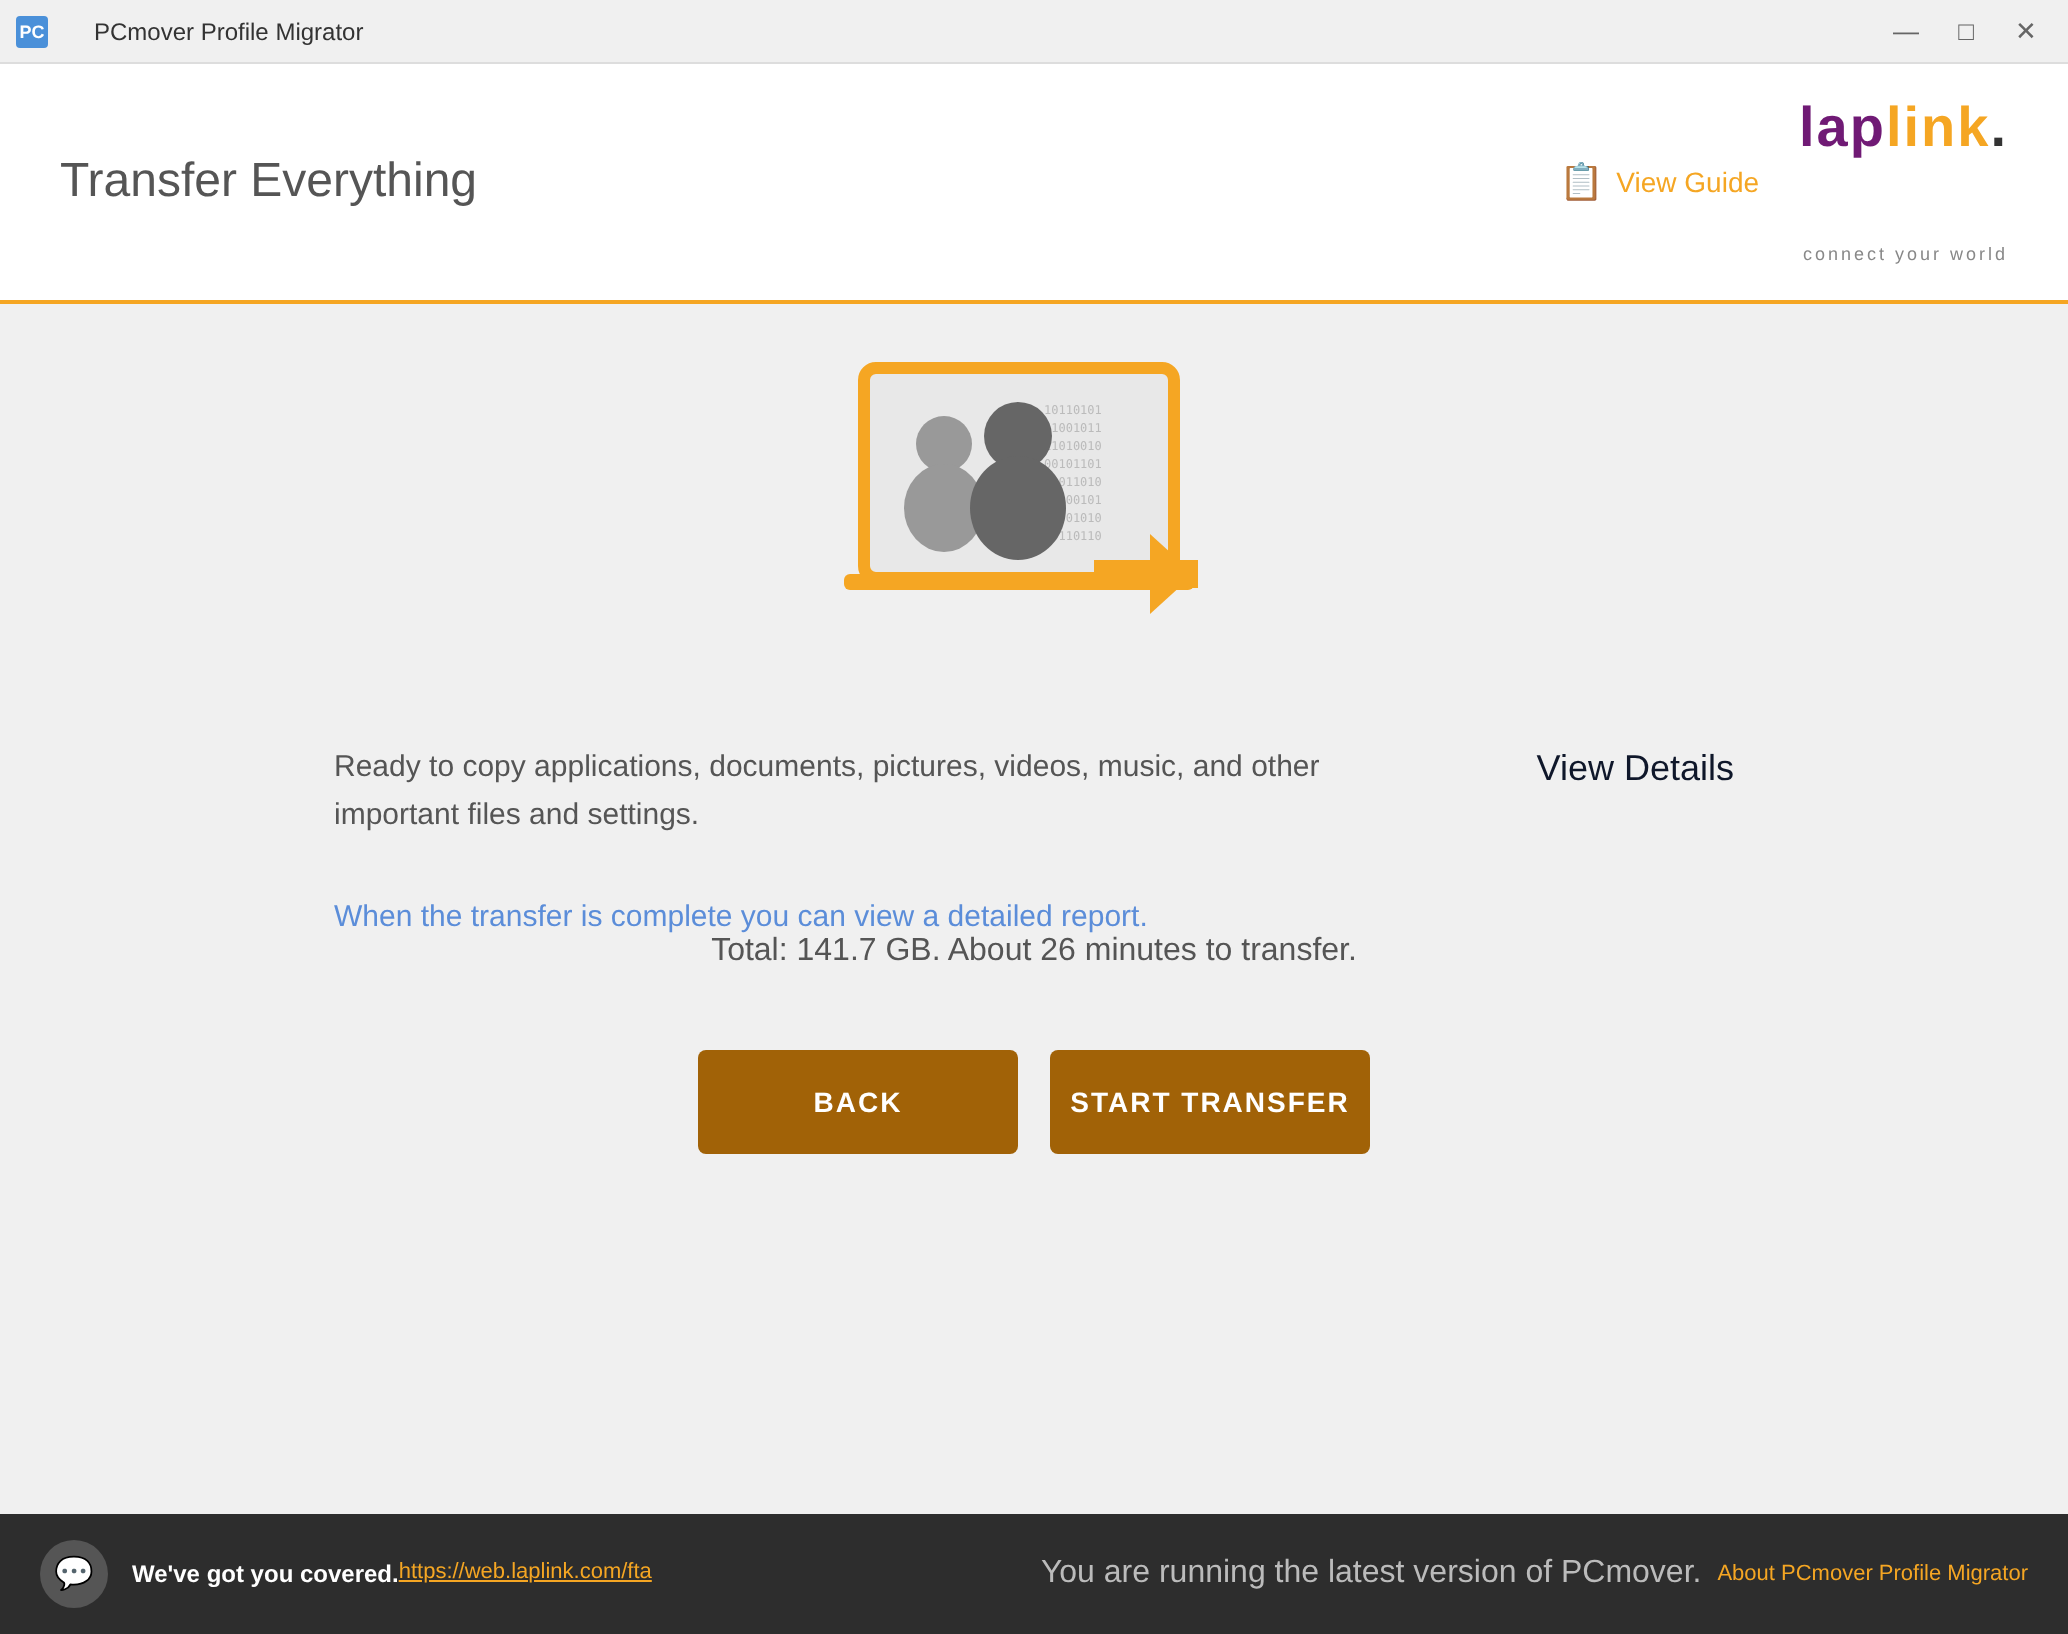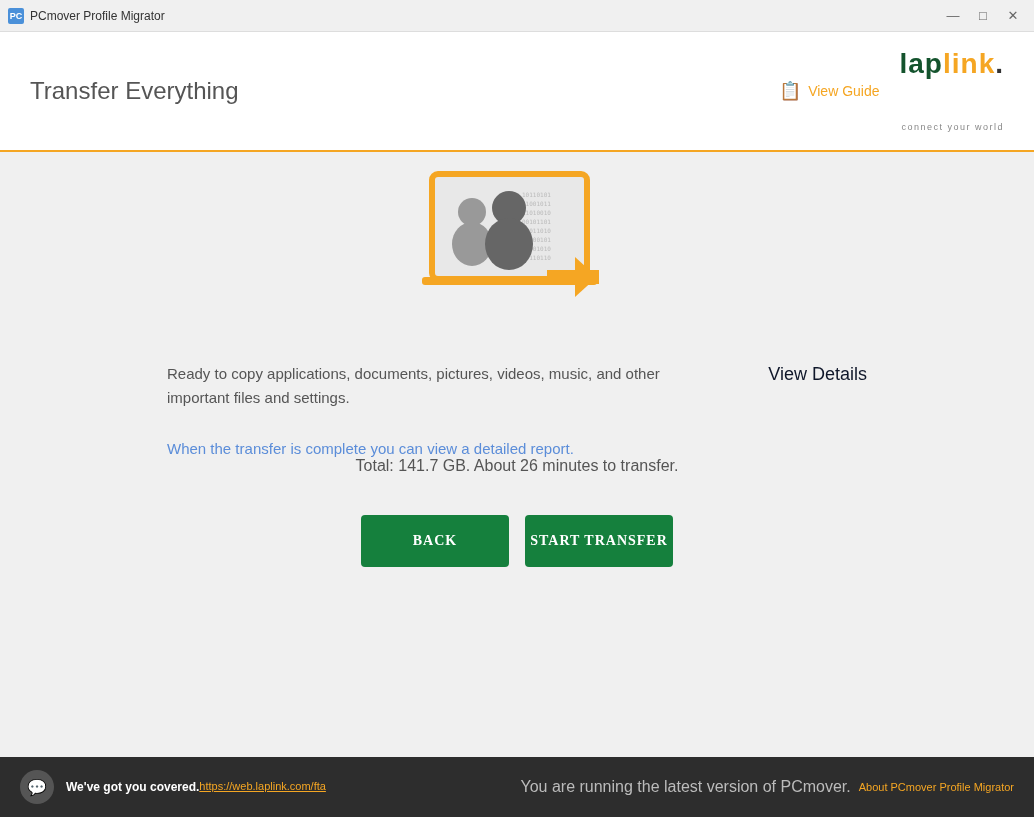--- a/index.html
+++ b/index.html
@@ -4,21 +4,21 @@
   <style>
     * { margin: 0; padding: 0; box-sizing: border-box; }
     body { font-family: 'Segoe UI', Arial, sans-serif; width: 1034px; height: 817px; overflow: hidden; background: #fff; }
 
     
     .titlebar {
       display: flex; align-items: center; justify-content: space-between;
       background: #f0f0f0; height: 32px; padding: 0 8px;
       border-bottom: 1px solid #ddd;
     }
-    .titlebar-left { display: flex; align-items: center; gap: 6px; font-size: 12px; color: #333; }
+    .titlebar-left { display: flex; align-items: center; gap: 23px; font-size: 12px; color: #333; }
     .titlebar-icon { width: 16px; height: 16px; background: #4a90d9; border-radius: 2px; display: flex; align-items: center; justify-content: center; }
     .titlebar-icon span { color: #fff; font-size: 9px; font-weight: bold; }
     .titlebar-controls { display: flex; gap: 4px; }
     .titlebar-btn { width: 26px; height: 20px; background: none; border: none; cursor: pointer; font-size: 13px; color: #666; display: flex; align-items: center; justify-content: center; }
 
     
     .app-header {
       display: flex; align-items: center; justify-content: space-between;
       padding: 18px 30px 18px 30px;
       background: #fff;
@@ -48,27 +48,26 @@
     .complete-text { font-size: 15px; color: #5b8dd9; margin-top: 30px; }
     .total-text { font-size: 16px; color: #555; text-align: center; }
 
     
     .button-row {
       display: flex; gap: 16px; justify-content: center;
       padding: 40px 0 30px 0;
       background: #f0f0f0;
     }
     .btn {
-      width: 148px; height: 52px;
+      width: 160px; height: 52px;
       border: none; border-radius: 4px;
       font-size: 14px; font-weight: bold; letter-spacing: 1px;
       cursor: pointer; color: #fff;
-      background: #15803d;
+      background: #a16207;
       text-transform: uppercase;
-      font-family: Liberation Serif, serif;
     }
 
     
     .app-footer {
       background: #2d2d2d; height: 60px;
       display: flex; align-items: center; justify-content: space-between;
       padding: 0 20px;
     }
     .footer-left { display: flex; align-items: center; gap: 12px; }
     .chat-icon {
@@ -80,21 +79,21 @@
     .footer-tagline { color: #fff; font-size: 12px; font-weight: bold; }
     .footer-link { color: #f5a623; font-size: 11px; text-decoration: underline; cursor: pointer; }
     .footer-right { display: flex; align-items: center; gap: 8px; }
     .footer-version { color: #bbb; font-size: 16px; }
     .footer-about { color: #f5a623; font-size: 11px; cursor: pointer; }
 
     
     .header-orange-line { height: 2px; background: #f5a623; }
 
     .main-layout { display: flex; flex-direction: column; height: calc(817px - 32px); }
-    .content-wrapper { flex: 1; background: #f0f0f0; display: flex; flex-direction: column; align-items: center; padding-top: 10px; }
+    .content-wrapper { flex: 1; background: #f0f0f0; display: flex; flex-direction: column; align-items: center; padding-top: 20px; }
 
     
     .illus-svg { width: 200px; height: 160px; }
   </style>
 </head>
 <body>
 
 <div class="titlebar">
   <div class="titlebar-left">
     <div class="titlebar-icon">
@@ -113,21 +112,21 @@
 
   <div class="app-header">
     <h1 class="header-title">Transfer Everything</h1>
     <div class="header-right">
       <a class="user-guide-link">
         <span class="user-guide-icon">📋</span>
         <span>View Guide</span>
       </a>
       <div class="laplink-logo">
         <div class="laplink-name">
-          <span style="color:#14532d">lap</span><span style="color:#f5a623">link</span><span style="color:#333">.</span>
+          <span style="color:#701a75">lap</span><span style="color:#f5a623">link</span><span style="color:#333">.</span>
         </div>
         <div class="laplink-tagline">connect your world</div>
       </div>
     </div>
   </div>
 
   <div class="header-orange-line"></div>
 
   <div class="content-wrapper">
 

